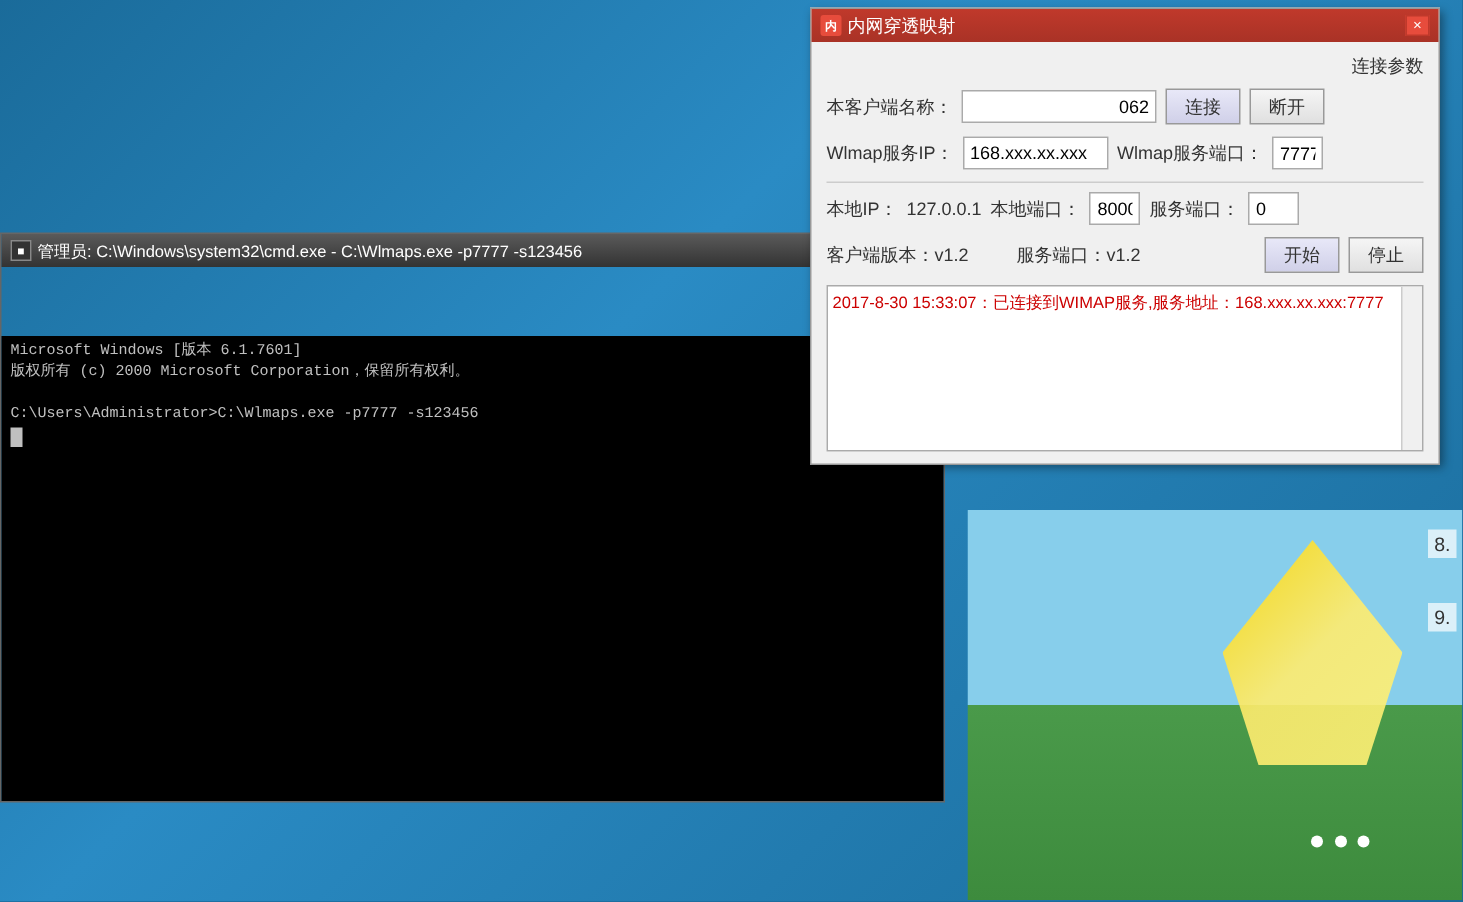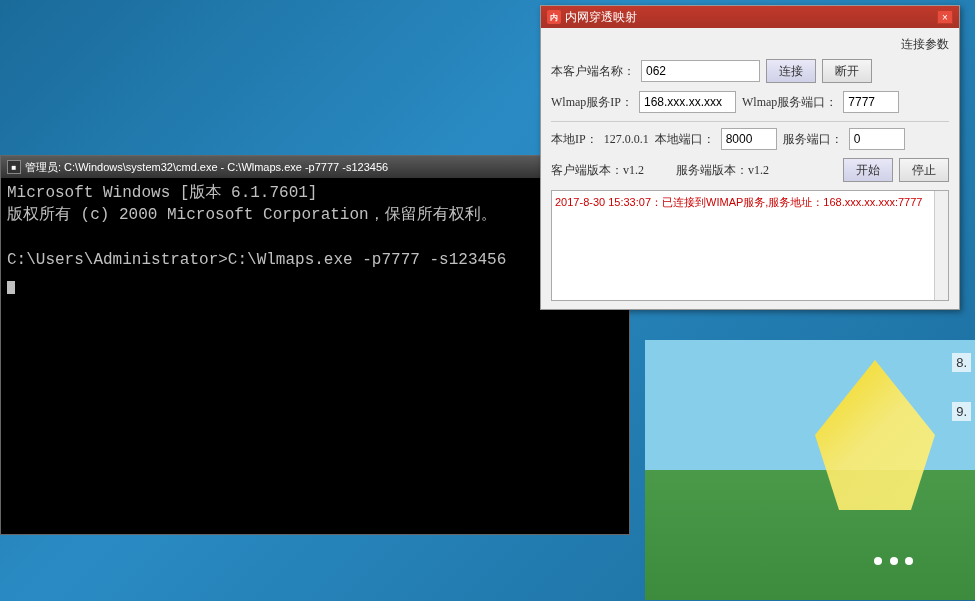--- a/index.html
+++ b/index.html
@@ -61,22 +61,23 @@
       flex: 1;
       font-size: 11px;
     }
 
     .cmd-content {
       background: black;
       color: #c0c0c0;
       flex: 1;
       padding: 4px 6px;
       font-family: 'Courier New', monospace;
-      font-size: 16px;
+      font-size: 10px;
       overflow: hidden;
+      margin-top: 46px;
     }
 
     .cmd-line {
       line-height: 1.4;
       white-space: pre;
     }
 
     
     .mapping-window {
       position: absolute;
@@ -145,38 +146,38 @@
       display: flex;
       align-items: center;
       margin-bottom: 8px;
       gap: 6px;
     }
 
     .form-label {
       font-size: 12px;
       color: #333;
       white-space: nowrap;
-      font-family: Liberation Serif, serif;
     }
 
     .form-input {
       height: 22px;
       border: 1px solid #aaa;
       background: white;
       padding: 2px 4px;
       font-size: 12px;
       font-family: inherit;
     }
 
     .form-input.wide {
-      width: 119px;
+      width: 130px;
+      text-align: right;
     }
 
     .form-input.narrow {
-      width: 56px;
+      width: 34px;
     }
 
     .btn {
       height: 24px;
       padding: 0 12px;
       border: 1px solid #999;
       background: linear-gradient(to bottom, #f5f5f5, #e0e0e0);
       font-size: 12px;
       font-family: inherit;
       cursor: pointer;
@@ -344,21 +345,21 @@
         <span class="form-label" style="color:#333;">127.0.0.1</span>
         <span class="form-label">本地端口：</span>
         <input class="form-input narrow" type="text" value="8000" style="">
         <span class="form-label">服务端口：</span>
         <input class="form-input narrow" type="text" value="0" style="">
       </div>
 
       <div class="form-row">
         <span class="form-label">客户端版本：v1.2</span>
         <span style="width:20px;">&nbsp;</span>
-        <span class="form-label">服务端版本：v1.2</span>
+        <span class="form-label">服务端口：v1.2</span>
         <span style="flex:1;"></span>
         <button class="btn primary">开始</button>
         <button class="btn">停止</button>
       </div>
 
       <div class="log-area">
         <div class="log-entry">2017-8-30 15:33:07：已连接到WIMAP服务,服务地址：168.xxx.xx.xxx:7777</div>
         <div class="log-scrollbar"></div>
       </div>
     </div>

